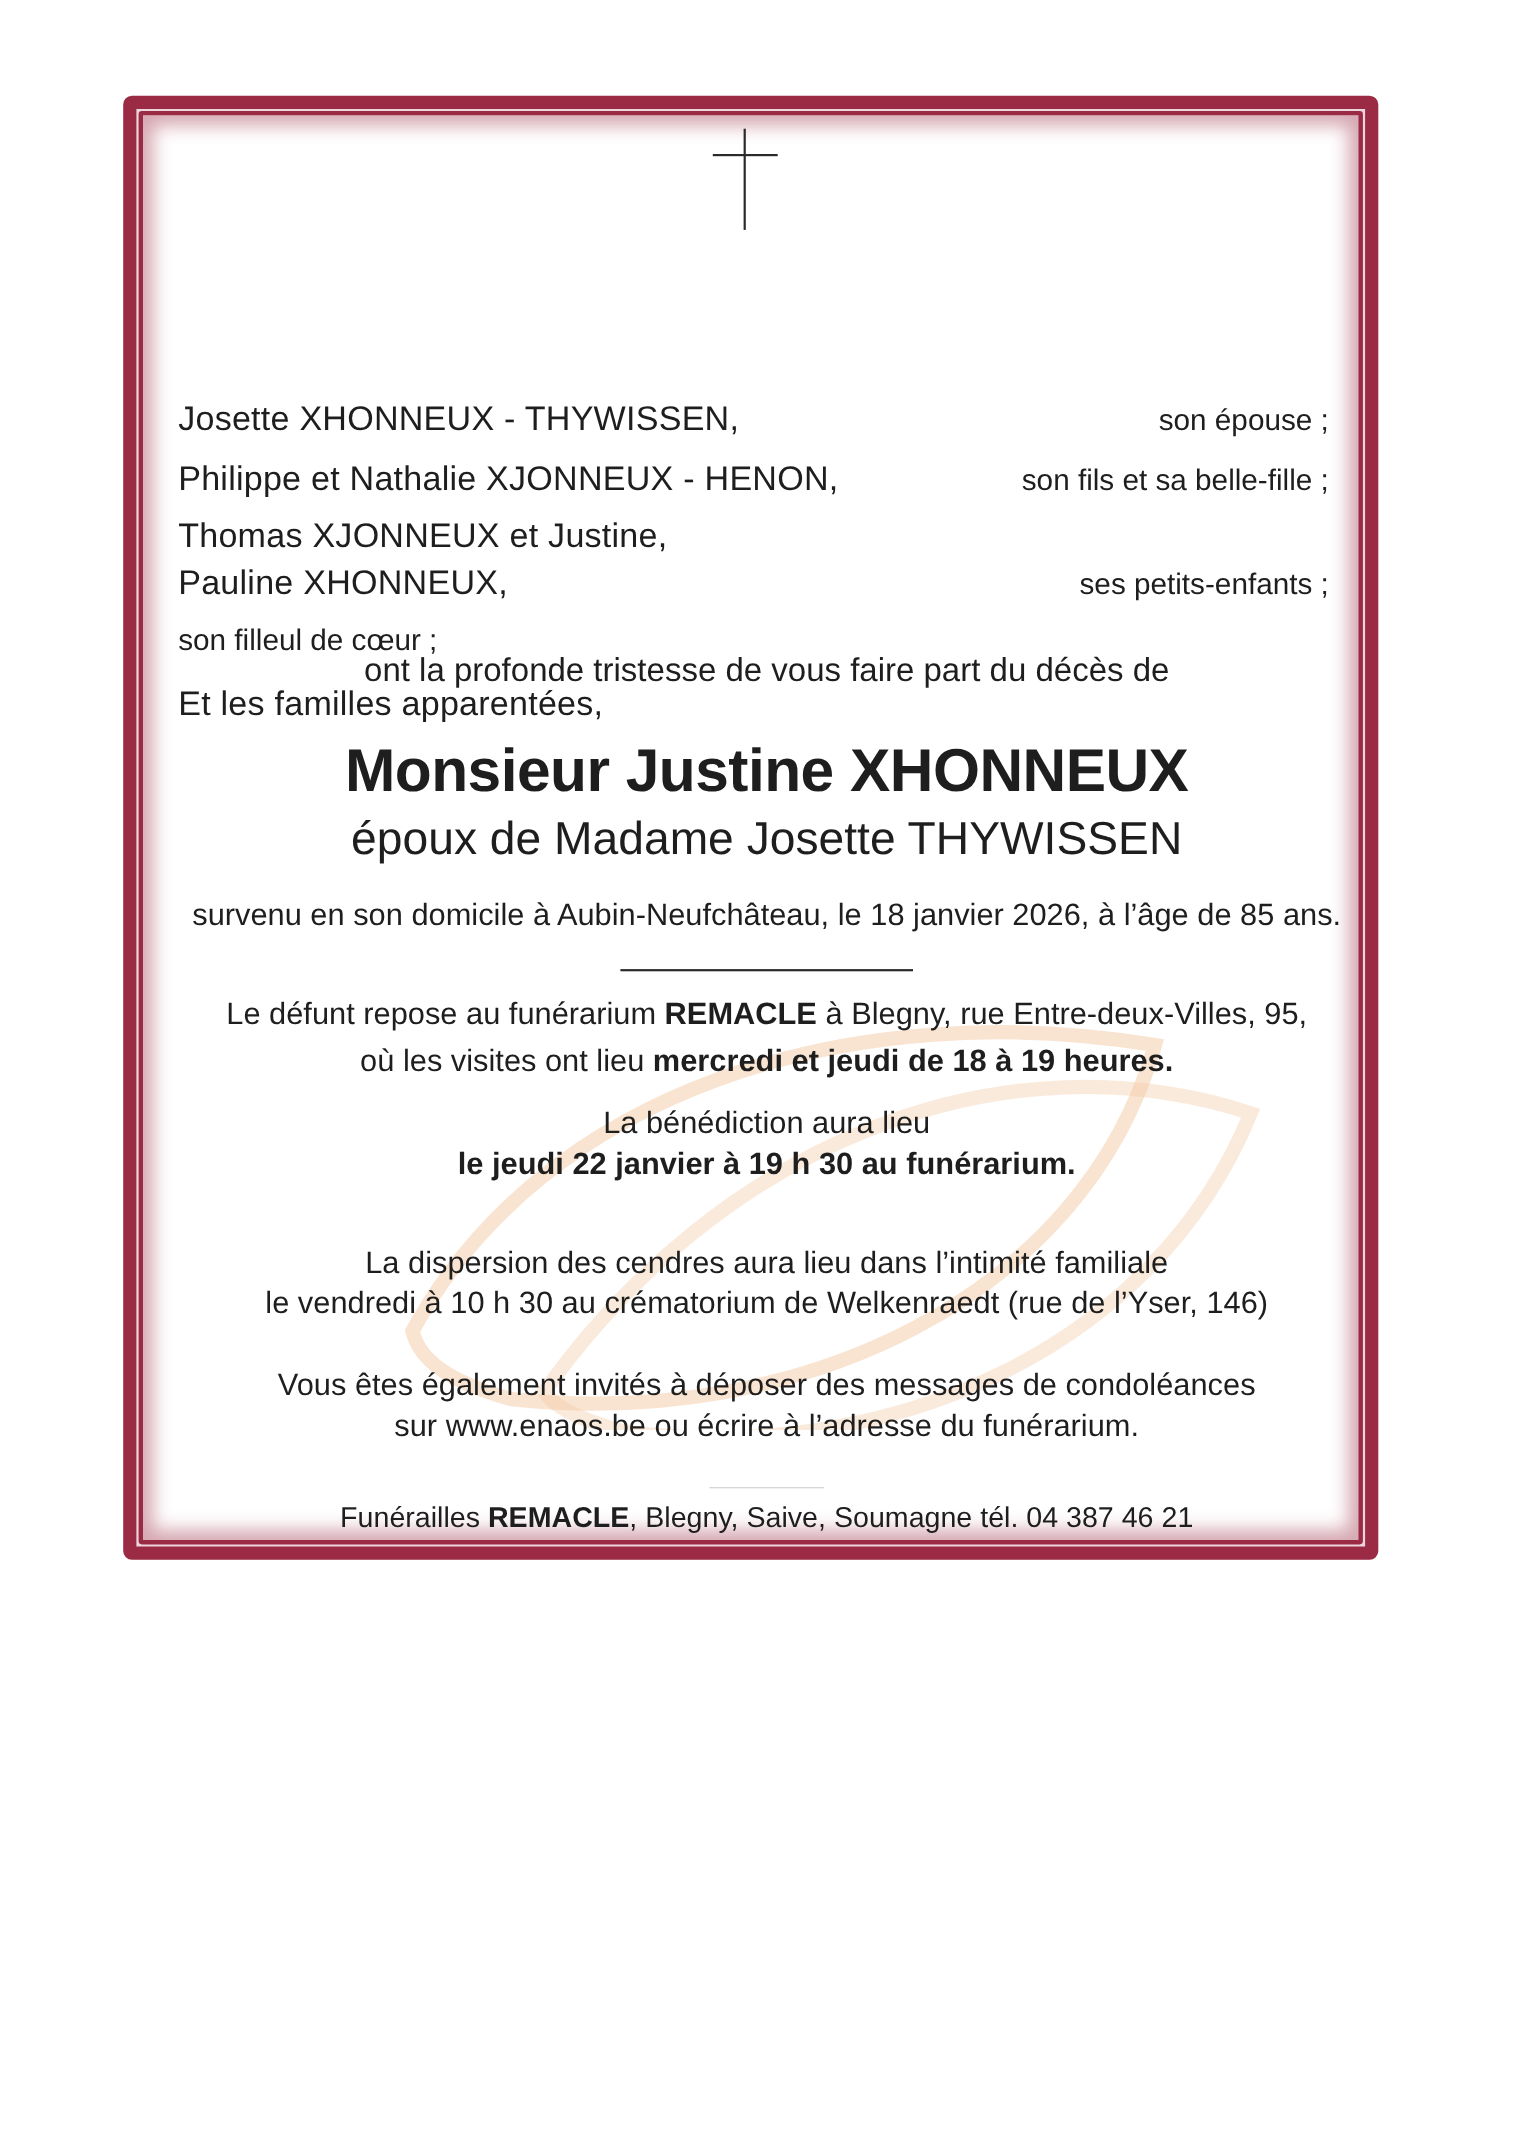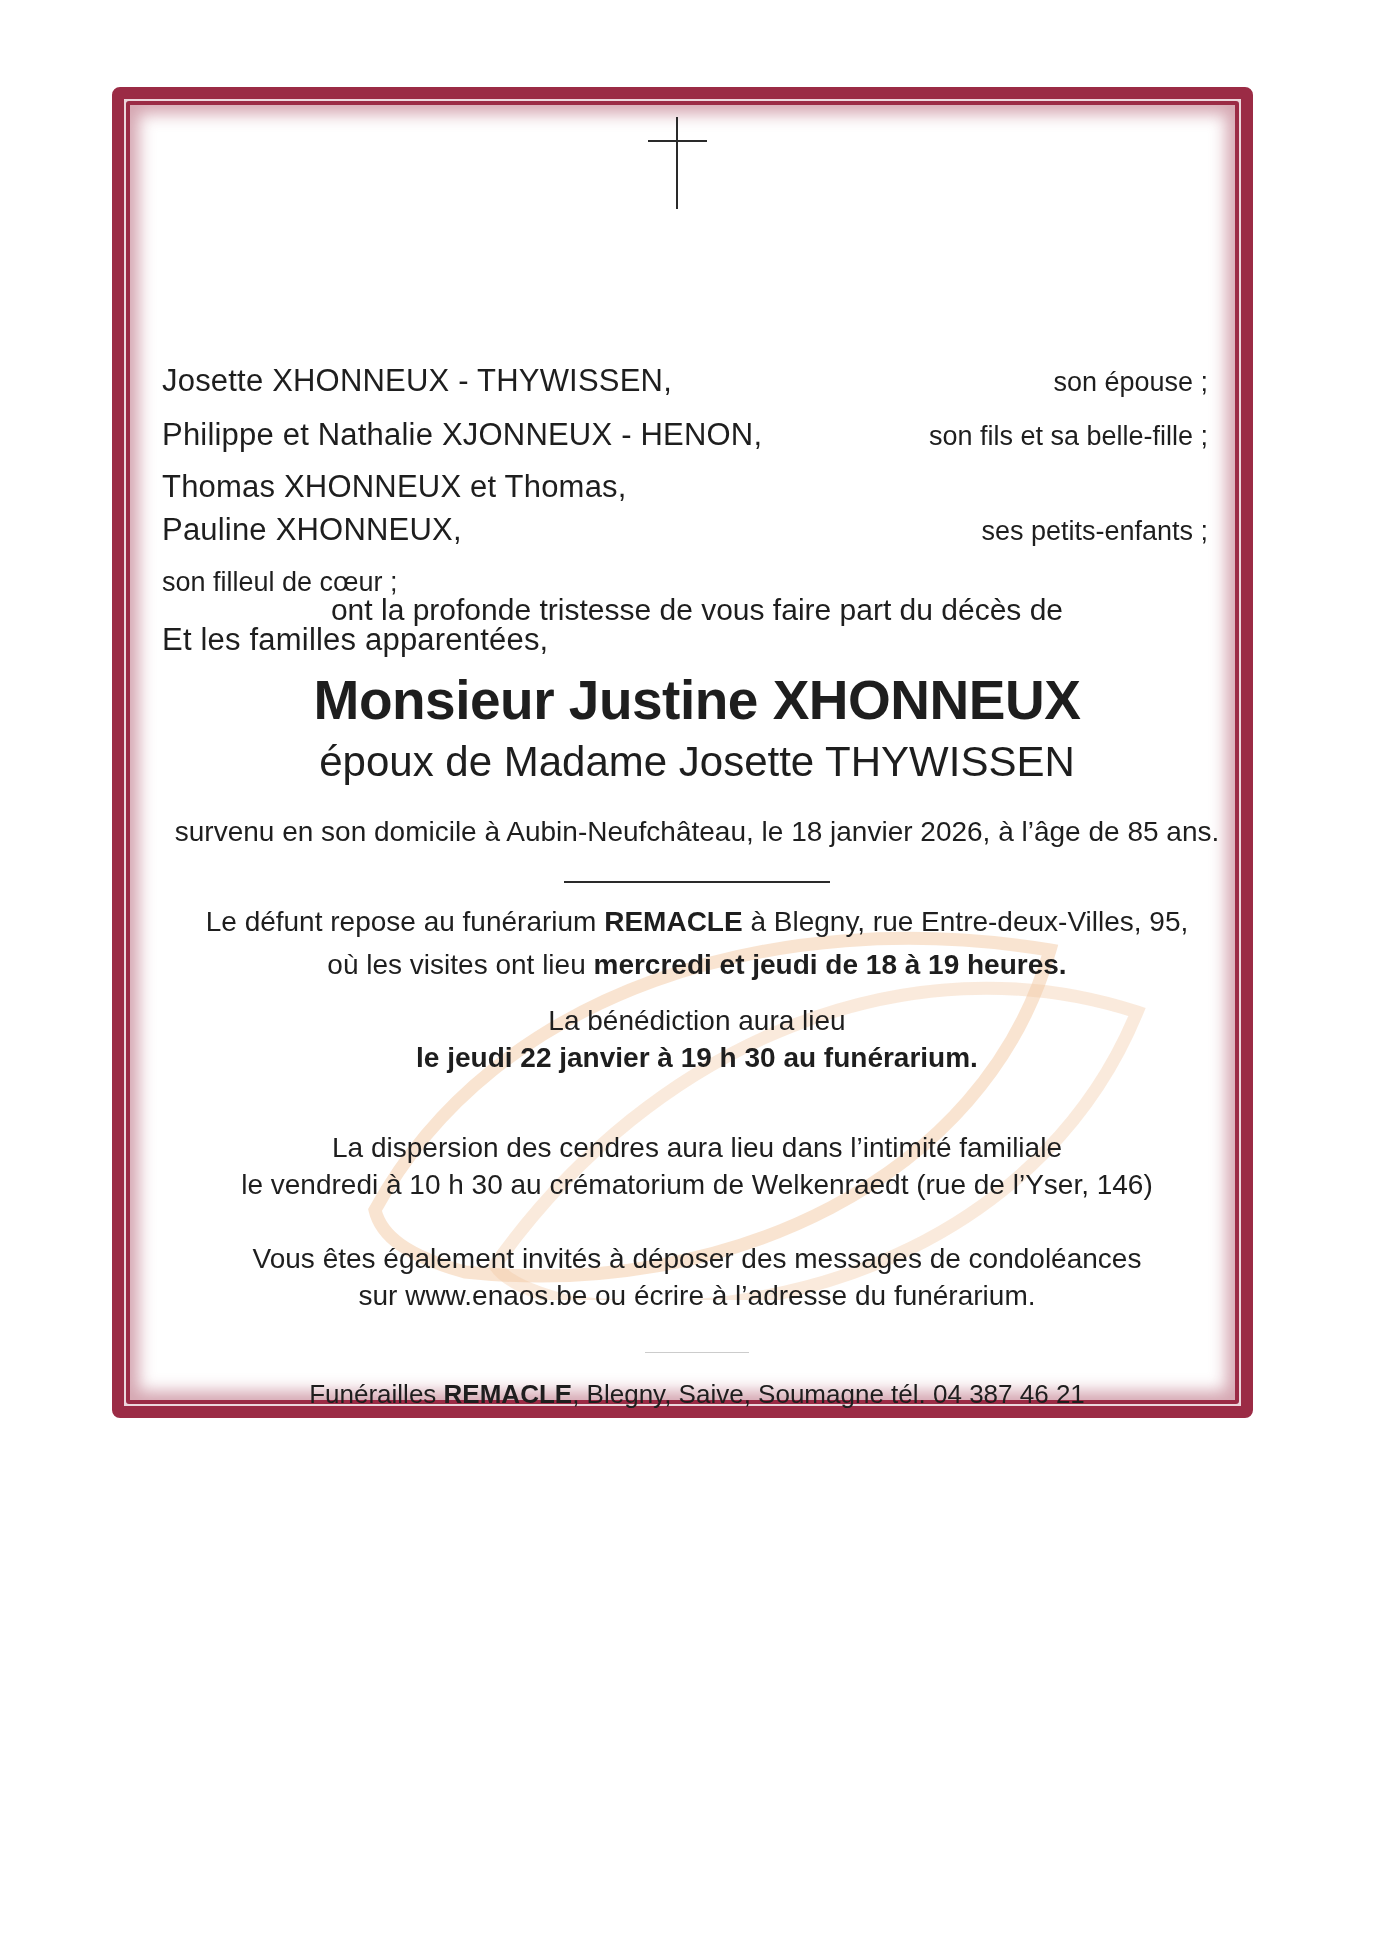--- a/index.html
+++ b/index.html
@@ -86,21 +86,21 @@
     left: 434px; top: 776px;
     width: 266px; height: 0;
     border-top: 2px solid #2a2a2a;
   }
   .divider-small {
     position: absolute;
     left: 515px; top: 1247px;
     width: 104px; height: 0;
     border-top: 1px solid #cccccc;
   }
-  .footer-line { font-size: 26px; margin-top: 15px; }
+  .footer-line { font-size: 26px; }
 </style>
 </head>
 <body>
 
 <div class="frame">
   <div class="frame-inner"></div>
 </div>
 
 <div class="content">
 
@@ -116,21 +116,21 @@
 
   <div class="fam-row" style="top:258px">
     <span class="fam-name">Josette XHONNEUX - THYWISSEN,</span>
     <span class="fam-rel">son épouse  ;</span>
   </div>
   <div class="fam-row" style="top:312px">
     <span class="fam-name">Philippe et Nathalie XJONNEUX - HENON,</span>
     <span class="fam-rel">son fils et sa belle-fille ;</span>
   </div>
   <div class="fam-row" style="top:364px">
-    <span class="fam-name">Thomas XHONNEUX et Thomas,</span>
+    <span class="fam-name">Thomas XJONNEUX et Justine,</span>
     <span class="fam-rel"></span>
   </div>
   <div class="fam-row" style="top:407px">
     <span class="fam-name">Pauline XHONNEUX,</span>
     <span class="fam-rel">ses petits-enfants ;</span>
   </div>
   <div class="fam-row" style="top:462px">
     <span class="fam-rel">son filleul de cœur ;</span>
   </div>
   <div class="fam-row" style="top:517px">

